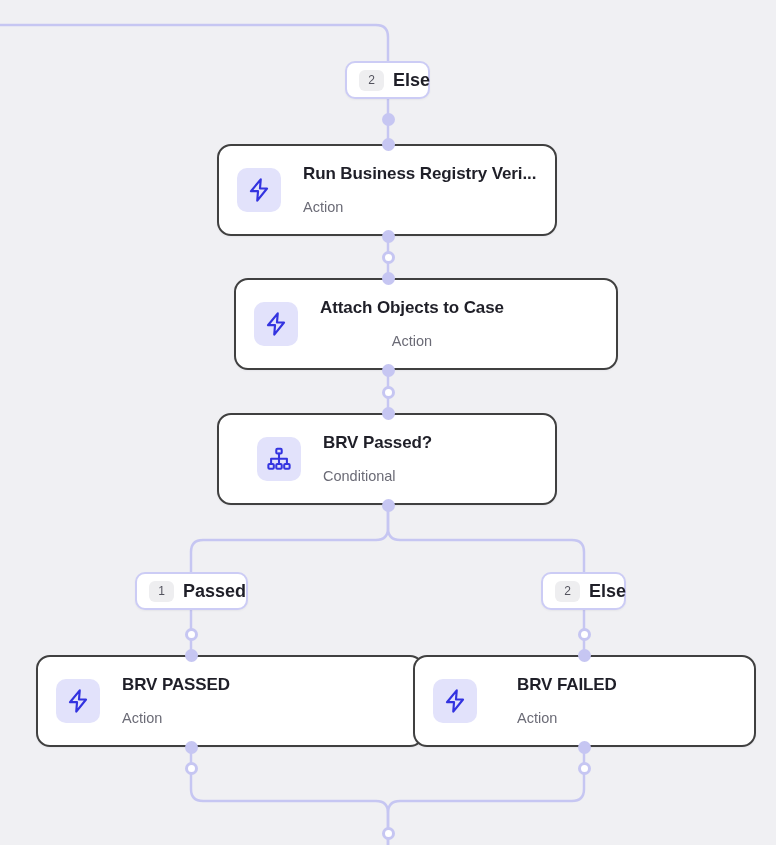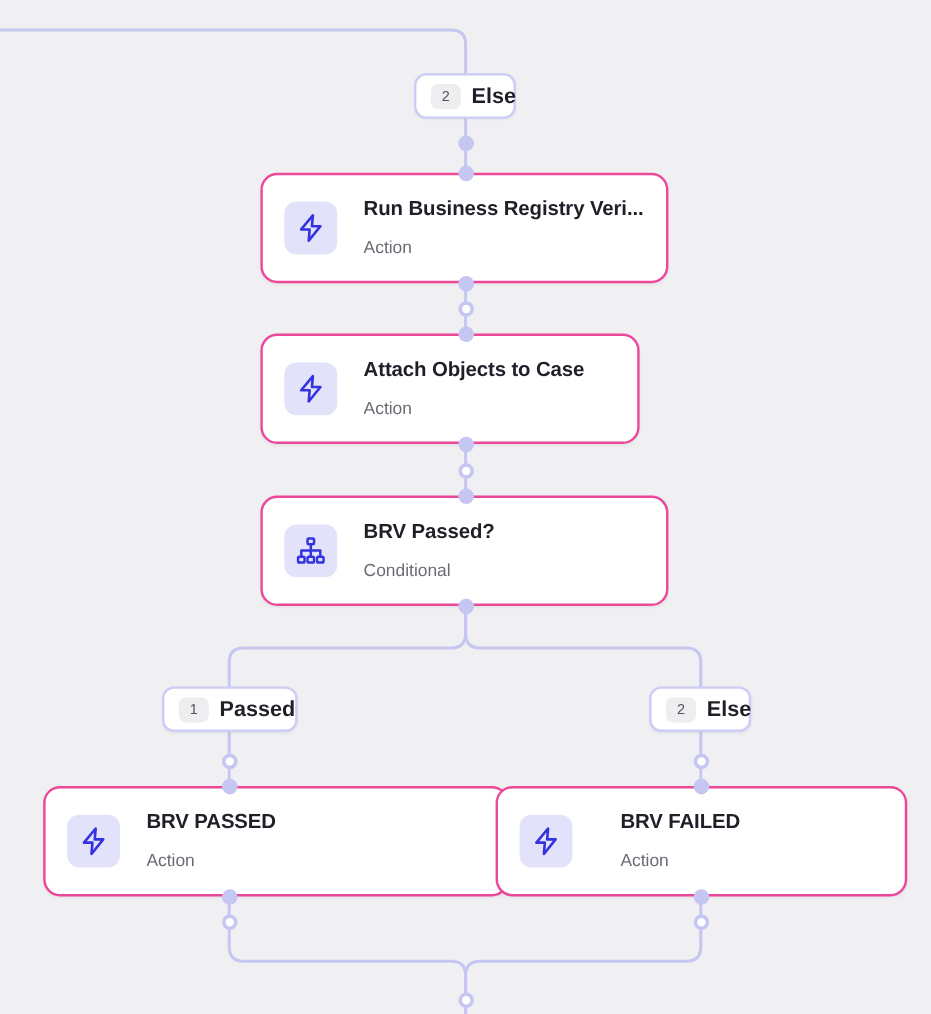--- a/index.html
+++ b/index.html
@@ -22,21 +22,21 @@
     width: 776px;
     height: 845px;
     pointer-events: none;
   }
 
   
   .node {
     position: absolute;
     box-sizing: border-box;
     background: #ffffff;
-    border: 2px solid #ec4899;
+    border: 2px solid #404040;
     border-radius: 14px;
     display: flex;
     align-items: center;
     box-shadow: 0 1px 2px rgba(60,60,90,0.06);
     z-index: 3;
   }
   .node-icon {
     width: 44px;
     height: 44px;
     flex: 0 0 44px;
@@ -145,32 +145,32 @@
       <div class="node-icon">
         <svg width="26" height="26" viewBox="0 0 24 24" fill="none" stroke="#3333e0" stroke-width="2" stroke-linejoin="round" stroke-linecap="round">
           <path d="M13.6 2.2 L4.6 13.1 L11.1 13.1 L10.4 21.8 L19.4 10.6 L12.9 10.6 Z"></path>
         </svg>
       </div>
       <div class="node-text">
         <div class="node-title">Run Business Registry Veri...</div>
         <div class="node-sub">Action</div>
       </div>
     </div>
-    <div class="node" style="left: 217px; top: 278px; width: 316px; height: 92px;">
+    <div class="node" style="left: 234px; top: 278px; width: 384px; height: 92px; text-align: center;">
       <div class="node-icon">
         <svg width="26" height="26" viewBox="0 0 24 24" fill="none" stroke="#3333e0" stroke-width="2" stroke-linejoin="round" stroke-linecap="round">
           <path d="M13.6 2.2 L4.6 13.1 L11.1 13.1 L10.4 21.8 L19.4 10.6 L12.9 10.6 Z"></path>
         </svg>
       </div>
       <div class="node-text">
         <div class="node-title">Attach Objects to Case</div>
         <div class="node-sub">Action</div>
       </div>
     </div>
-    <div class="node" style="left: 217px; top: 413px; width: 340px; height: 92px;">
+    <div class="node" style="left: 217px; top: 413px; width: 340px; height: 92px; padding-left: 20px;">
       <div class="node-icon">
         <svg width="26" height="26" viewBox="0 0 24 24" fill="none" stroke="#3333e0" stroke-width="1.9" stroke-linejoin="round" stroke-linecap="round">
           <rect x="9.5" y="2.6" width="5" height="4.4" rx="1"></rect>
           <rect x="2.2" y="16.6" width="5" height="4.4" rx="1"></rect>
           <rect x="9.5" y="16.6" width="5" height="4.4" rx="1"></rect>
           <rect x="16.8" y="16.6" width="5" height="4.4" rx="1"></rect>
           <path d="M12 7 L12 11.8"></path>
           <path d="M4.7 16.6 L4.7 11.8 L19.3 11.8 L19.3 16.6"></path>
           <path d="M12 11.8 L12 16.6"></path>
         </svg>

